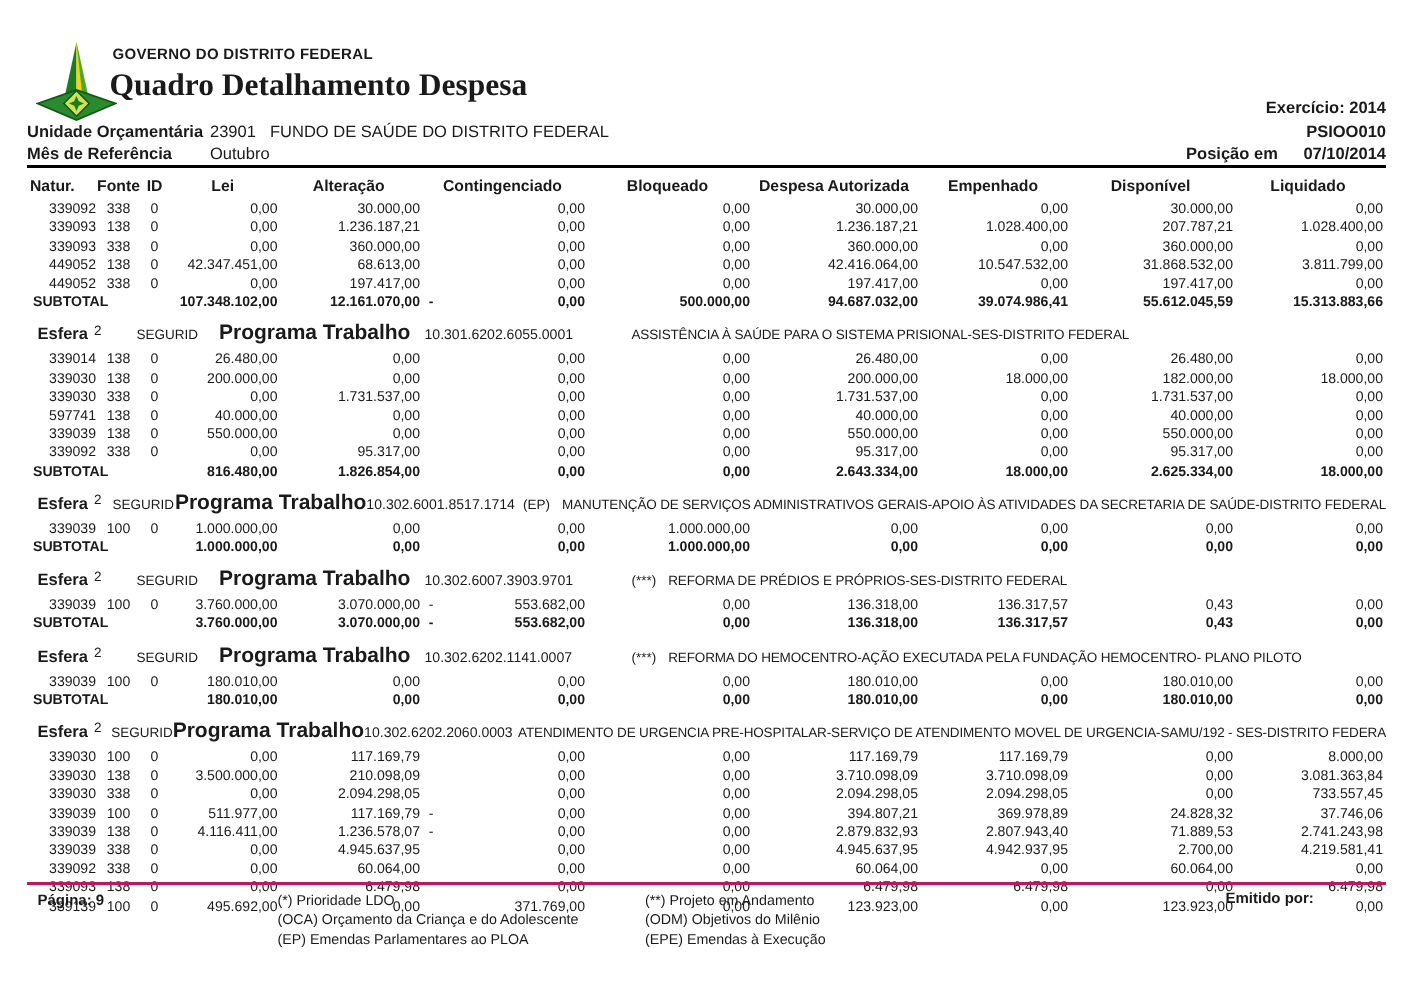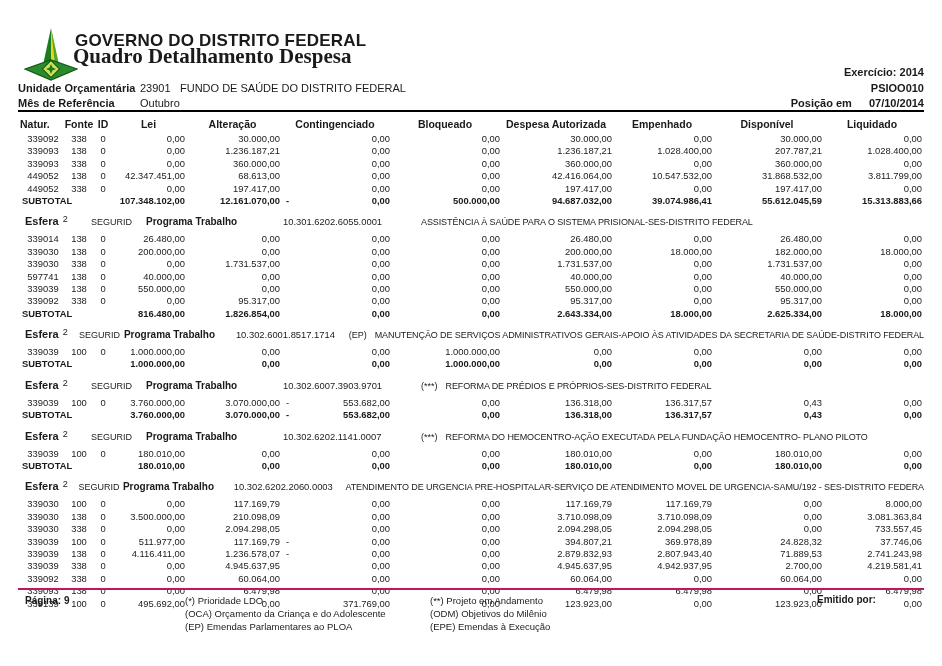--- a/index.html
+++ b/index.html
@@ -9,59 +9,59 @@
     width:942px; height:666px;
     background:#fff;
     color:#1a1a1a;
     font-family:"Liberation Sans", sans-serif;
     padding:0 18px;
     overflow:hidden;
   }
   
   .header { position:relative; height:112px; border-bottom:2px solid #000; }
   .logo { position:absolute; left:6px; top:27px; width:54px; height:56px; }
-  .gov-label { position:absolute; left:57px; top:31px; font-size:17px; font-weight:bold; letter-spacing:.2px; }
+  .gov-label { position:absolute; left:57px; top:31px; font-size:10px; font-weight:bold; letter-spacing:.2px; }
   .report-title { position:absolute; left:55px; top:44px; font-family:"Liberation Serif", serif; font-size:21px; font-weight:bold; }
   .exercicio { position:absolute; right:0; top:66px; font-size:11px; font-weight:bold;padding-left:20px; }
   .hline { position:absolute; left:0; font-size:11px; display:flex; align-items:flex-start; }
   .hline .lbl { font-weight:bold; width:122px; }
   .unidade { top:82px; }
   .unidade .code { width:40px; }
   .mes { top:97px; }
   .psio { position:absolute; right:0; top:82px; font-size:11px; font-weight:bold; }
   .posicao { position:absolute; right:0; top:97px; font-size:11px; font-weight:bold; }
   .posicao .lbl { margin-right:14px; }
   
   .tbl { margin-top:4px; }
   .row { position:relative; display:flex; height:12.4px; line-height:12.4px; font-size:9.4px; white-space:nowrap; }
   .row.head { height:16px; line-height:16px; font-size:10.5px; font-weight:bold; margin-bottom:1px; }
   .row.subtotal { font-weight:bold; }
   .cell { position:relative; overflow:visible; }
-  .c0 { width:46px; text-align:center; padding-left:4px; }
+  .c0 { width:46px; text-align:right; padding-left:4px; }
   .c1 { width:30px; text-align:center; }
   .c2 { width:18px; text-align:center; }
   .c3 { width:73px; }
   .c4 { width:95px; }
   .c5 { width:110px; }
   .c6 { width:110px; }
   .c7 { width:112px; }
   .c8 { width:100px; }
   .c9 { width:110px; }
   .c10 { width:100px; }
   .row .cell.num { text-align:right; }
   .row.head .cell { text-align:center; }
   .row.head .c0 { text-align:left; padding-left:2px; }
   .stlabel { width:94px; font-weight:bold; padding-left:4px; }
   .minus { position:absolute; right:-9px; top:0; }
   
   .esfera { display:flex; align-items:baseline; height:14px; line-height:14px; margin:7px 0 5px 7px; white-space:nowrap; }
   .esf-wrap { width:66px; font-size:11px; font-weight:bold; }
   .esf-num { font-weight:normal; font-size:9px; position:relative; top:-3px; margin-left:4px; }
   .esf-regime { width:55px; font-size:9px; }
-  .esf-pt { width:137px; font-size:10px; font-weight:bold; }
+  .esf-pt { width:137px; font-size:14px; font-weight:bold; }
   .esf-code { width:138px; font-size:9.4px; }
   .esf-flag { font-size:9px; margin-right:8px; }
   .esf-title { font-size:9px; letter-spacing:-.1px; }
   
   .footer { position:absolute; left:18px; right:18px; top:588px; border-top:2px solid #be185d; height:60px; }
   .pagina { position:absolute; left:7px; top:5px; font-size:10px; font-weight:bold; }
   .legend-col { position:absolute; top:4px; font-size:9.5px; }
   .legend-col div { height:13px; line-height:13px; white-space:nowrap; }
   .lc1 { left:167px; }
   .lc2 { left:412px; }

